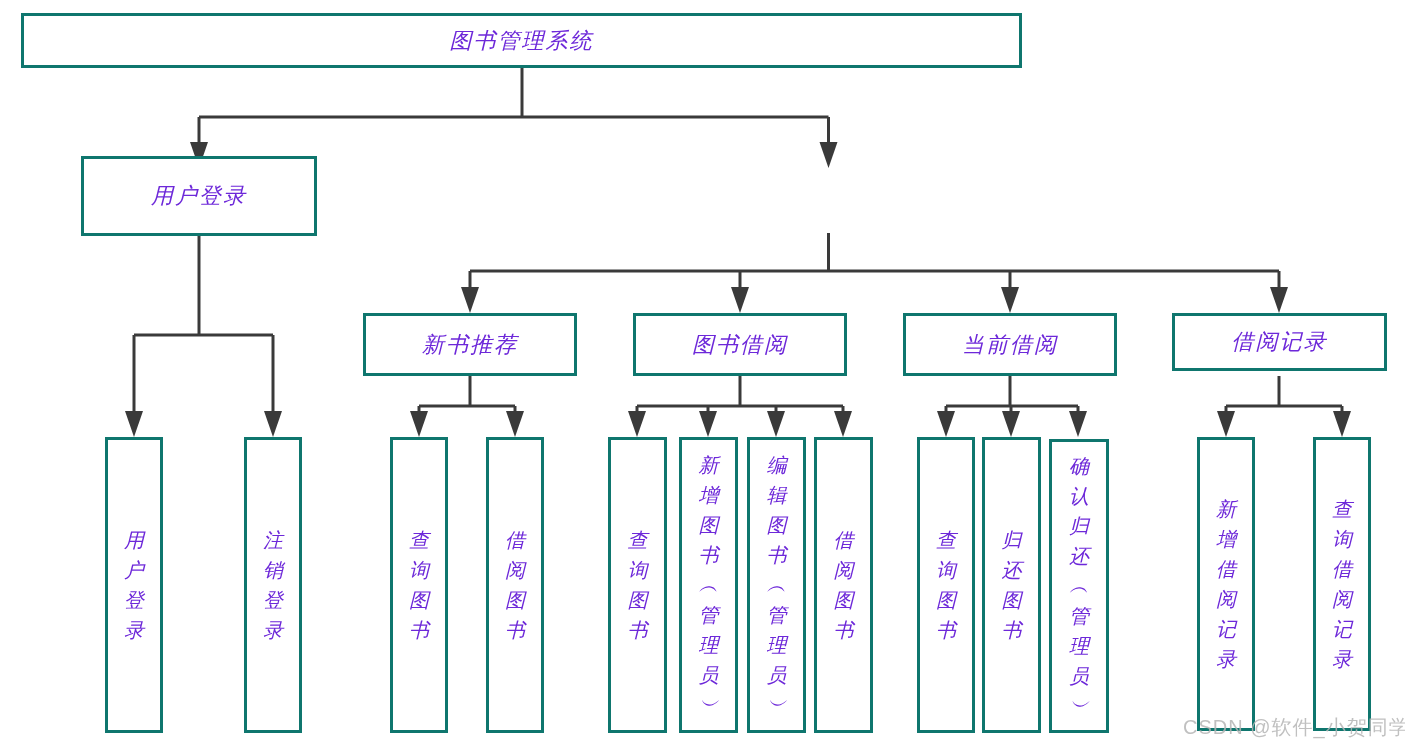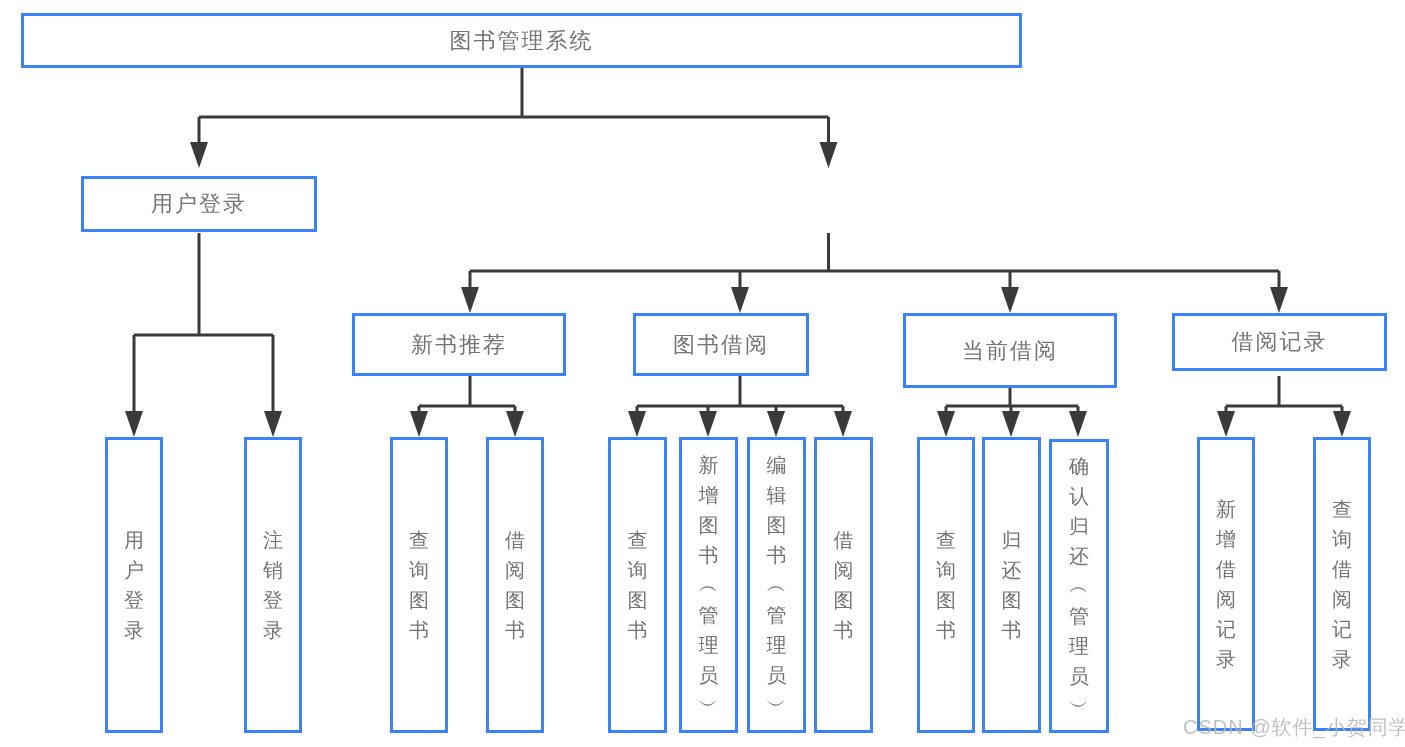--- a/index.html
+++ b/index.html
@@ -8,26 +8,27 @@
     width:1405px;height:747px;
     background:#ffffff;
     overflow:hidden;
     font-family:"Liberation Sans","DejaVu Sans",sans-serif;
   }
   .wires{position:absolute;left:0;top:0;width:1405px;height:747px;}
   .node{
     position:absolute;
     box-sizing:border-box;
     background:#ffffff;
-    border:3px solid #3b82f6;
+    border:3px solid #0f766e;
     display:flex;align-items:center;justify-content:center;
-    color:#737373;
+    color:#6d28d9;
     font-size:22px;
     letter-spacing:2px;
     white-space:nowrap;
+    font-style:italic;
   }
   .leaf{
     font-size:20px;
     letter-spacing:0;
     white-space:normal;
   }
   .vlabel{display:block;text-align:center;}
   .vchar{display:block;line-height:1.5;text-align:center;}
   .watermark{
     position:absolute;
@@ -108,25 +109,25 @@
       <polygon points="937,411 955,411 946,437"></polygon>
       <polygon points="1002,411 1020,411 1011,437"></polygon>
       <polygon points="1069,411 1087,411 1078,437"></polygon>
       <polygon points="1217,411 1235,411 1226,437"></polygon>
       <polygon points="1333,411 1351,411 1342,437"></polygon>
     </g>
   </svg>
 
   <div class="node" style="left:21px;top:13px;width:1001px;height:55px">图书管理系统</div>
 
-  <div class="node" style="left:81px;top:176px;width:236px;height:56px">用户登录</div>
-
-  <div class="node" style="left:352px;top:313px;width:214px;height:63px">新书推荐</div>
-  <div class="node" style="left:633px;top:313px;width:176px;height:63px">图书借阅</div>
-  <div class="node" style="left:903px;top:313px;width:214px;height:75px">当前借阅</div>
+  <div class="node" style="left:81px;top:156px;width:236px;height:80px">用户登录</div>
+
+  <div class="node" style="left:363px;top:313px;width:214px;height:63px">新书推荐</div>
+  <div class="node" style="left:633px;top:313px;width:214px;height:63px">图书借阅</div>
+  <div class="node" style="left:903px;top:313px;width:214px;height:63px">当前借阅</div>
   <div class="node" style="left:1172px;top:313px;width:215px;height:58px">借阅记录</div>
 
   <div class="node leaf" style="left:105px;top:437px;width:58px;height:296px">
     <span class="vlabel">
         <span class="vchar">用</span>
         <span class="vchar">户</span>
         <span class="vchar">登</span>
         <span class="vchar">录</span>
       </span>
   </div>

